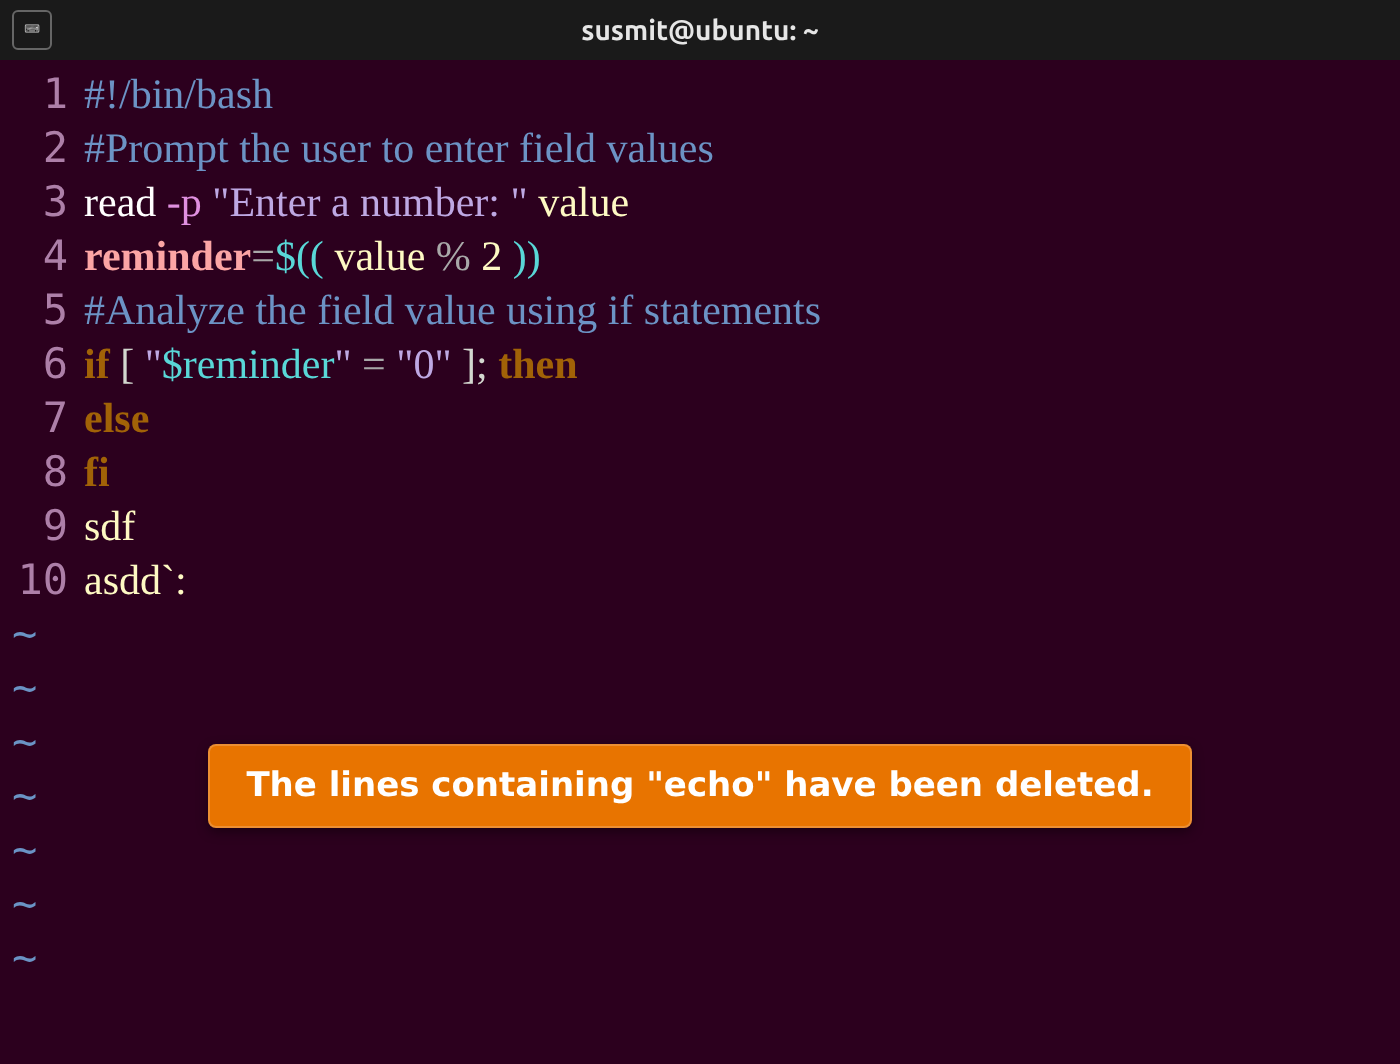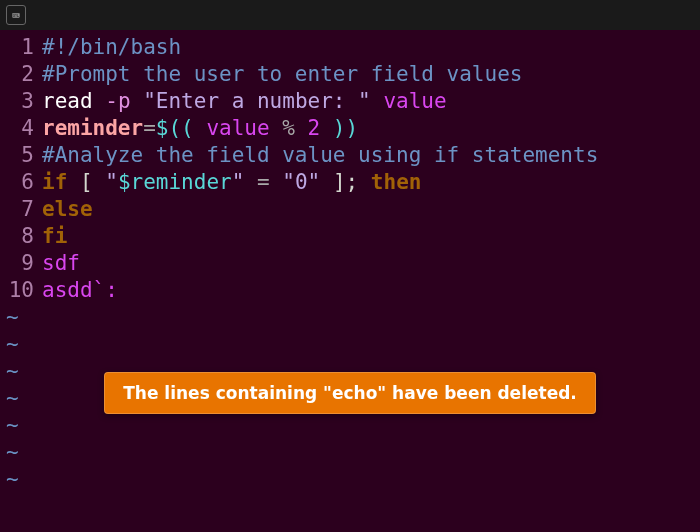--- a/index.html
+++ b/index.html
@@ -41,30 +41,30 @@
   }
   .line { display: flex; }
   .ln {
     width: 40px;
     text-align: right;
     color: #ad7fa8;
     padding-right: 8px;
     flex: none;
     user-select: none;
   }
-  .code { flex: 1; }
+  .code { flex: 1; font-family: Liberation Serif, serif; }
   .c-comment { color: #6c93c5; }
   .c-kw      { color: #a16207; font-weight: bold; }
   .c-builtin { color: #ffffff; }
   .c-flag    { color: #e090e0; }
   .c-str     { color: #bea8e3; }
   .c-var     { color: #fca5a5; font-weight: bold; }
   .c-varref  { color: #59d7d7; }
   .c-op      { color: #a8a8a8; }
-  .c-plain   { color: #d946ef; }
+  .c-plain   { color: #fef9c3; }
   .c-punct   { color: #d3d7cf; }
   .tilde { color: #6a93c5; padding-left: 4px; font-size:21px;}
   .overlay-wrap {
     position: absolute;
     left: 0; right: 0;
     top: 372px;
     display: flex; justify-content: center;
     pointer-events: none;
   }
   .overlay {
@@ -79,19 +79,20 @@
     box-shadow: 0 2px 6px rgba(0,0,0,0.4);
   }
 </style>
 </head>
 <body>
 
 <div class="titlebar">
   <div class="titlebar-icon">
     <span>⌨</span>
   </div>
+  <div class="titlebar-title">susmit@ubuntu: ~</div>
 </div>
 
 <div class="editor" id="editor"><div class="line"><span class="ln">1</span><span class="code"><span class="c-comment">#!/bin/bash</span></span></div><div class="line"><span class="ln">2</span><span class="code"><span class="c-comment">#Prompt the user to enter field values</span></span></div><div class="line"><span class="ln">3</span><span class="code"><span class="c-builtin">read</span><span class="c-plain"> </span><span class="c-flag">-p</span><span class="c-plain"> </span><span class="c-str">"Enter a number: "</span><span class="c-plain"> value</span></span></div><div class="line"><span class="ln">4</span><span class="code"><span class="c-var">reminder</span><span class="c-op">=</span><span class="c-varref">$((</span><span class="c-plain"> value </span><span class="c-op">%</span><span class="c-plain"> 2 </span><span class="c-varref">))</span></span></div><div class="line"><span class="ln">5</span><span class="code"><span class="c-comment">#Analyze the field value using if statements</span></span></div><div class="line"><span class="ln">6</span><span class="code"><span class="c-kw">if</span><span class="c-plain"> </span><span class="c-punct">[ </span><span class="c-str">"</span><span class="c-varref">$reminder</span><span class="c-str">"</span><span class="c-plain"> </span><span class="c-op">=</span><span class="c-plain"> </span><span class="c-str">"0"</span><span class="c-plain"> </span><span class="c-punct">]; </span><span class="c-kw">then</span></span></div><div class="line"><span class="ln">7</span><span class="code"><span class="c-kw">else</span></span></div><div class="line"><span class="ln">8</span><span class="code"><span class="c-kw">fi</span></span></div><div class="line"><span class="ln">9</span><span class="code"><span class="c-plain">sdf</span></span></div><div class="line"><span class="ln">10</span><span class="code"><span class="c-plain">asdd`:</span></span></div><div class="tilde">~</div><div class="tilde">~</div><div class="tilde">~</div><div class="tilde">~</div><div class="tilde">~</div><div class="tilde">~</div><div class="tilde">~</div></div>
 
 <div class="overlay-wrap">
   <div class="overlay">The lines containing "echo" have been deleted.</div>
 </div>
 
 </body></html>

